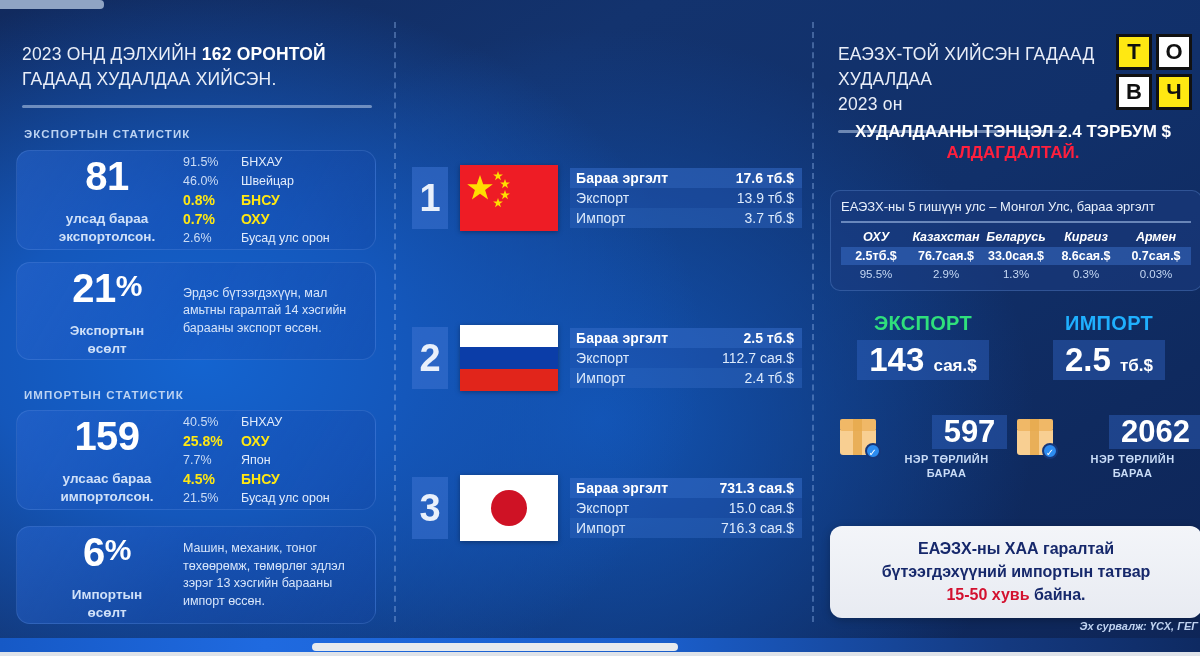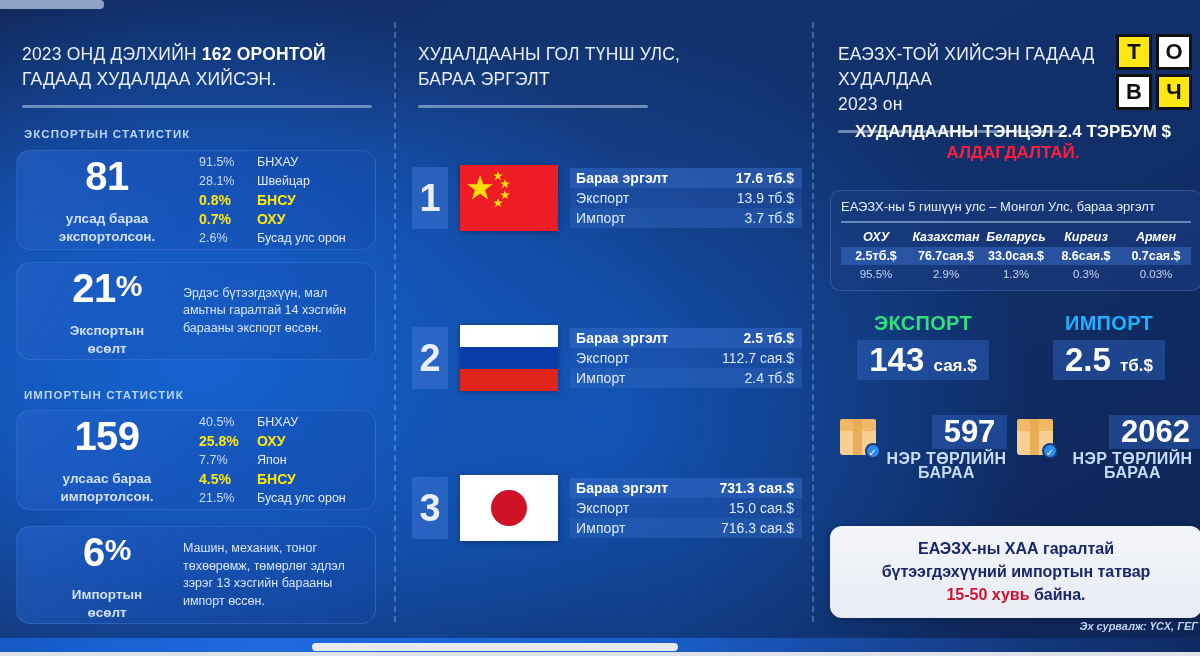--- a/index.html
+++ b/index.html
@@ -94,21 +94,21 @@
     color:#ffffff; font-weight: 800; font-size: 40px; line-height: 44px;
     letter-spacing: -0.5px;
   }
   .bignum .pct { font-size: 30px; font-weight: 800; vertical-align: 6px; }
   .card-left-cap {
     color:#cfe0f8; font-size: 13.5px; line-height: 18px; font-weight: 600; margin-top: 12px;
   }
   .card-right { flex: 1; }
 
   
-  .srow { display:flex; align-items:baseline; gap: 6px; line-height: 19px; margin-left: 16px; }
+  .srow { display:flex; align-items:baseline; gap: 6px; line-height: 19px; }
   .srow .p { width: 52px; flex:none; text-align:left; color:#cbdcf5; font-size: 12.5px; }
   .srow .c { color:#e2ecfb; font-size: 12.5px; }
   .srow.hl .p { color:#ffe812; font-weight:800; font-size: 14px; }
   .srow.hl .c { color:#ffe812; font-weight:800; font-size: 14px; }
 
   .note {
     color:#d7e5fa; font-size: 12.5px; line-height: 17.5px;
   }
 
   
@@ -210,21 +210,21 @@
     position:absolute; right:-3px; bottom:-2px; width:16px; height:16px; border-radius:50%;
     background:#2d8cf0; color:#fff; font-size:10px; line-height:16px; text-align:center; font-weight:800;
     border: 2px solid #16377a;
   }
   .boxitem .txt { text-align:center; }
   .boxitem .n {
     color:#ffffff; font-weight: 800; font-size: 31px; line-height: 34px;
     background: rgba(48,100,195,.45); padding: 0 12px; display:inline-block;margin-left:46px;
   }
   .boxitem .cap {
-    color:#c9dcf7; font-size: 16px; font-weight: 700; letter-spacing:.4px; line-height: 14px; margin-top: 3px;
+    color:#c9dcf7; font-size: 11px; font-weight: 700; letter-spacing:.4px; line-height: 14px; margin-top: 3px;
   }
 
   .callout {
     border-radius: 12px;
     background: linear-gradient(180deg,#f3f5f9 0%, #e8ebf2 100%);
     padding: 11px 12px 12px;
     text-align:center;
     box-shadow: 0 2px 8px rgba(0,0,0,.25);
   }
   .callout p { color:#16286b; font-size: 16px; font-weight: 700; line-height: 23px; }
@@ -258,21 +258,21 @@
         <div class="card-left-cap">
           <span>улсад бараа</span><br><span>экспортолсон.</span>
         </div>
       </div>
       <div class="card-right">
         <div class="srow">
             <span class="p">91.5%</span>
             <span class="c">БНХАУ</span>
           </div>
         <div class="srow">
-            <span class="p">28.1%</span>
+            <span class="p">46.0%</span>
             <span class="c">Швейцар</span>
           </div>
         <div class="srow hl">
             <span class="p">0.8%</span>
             <span class="c">БНСУ</span>
           </div>
         <div class="srow hl">
             <span class="p">0.7%</span>
             <span class="c">ОХУ</span>
           </div>
@@ -332,26 +332,20 @@
         <div class="card-left-cap">
           <span>Импортын</span><br><span>өсөлт</span>
         </div>
       </div>
       <div class="card-right note">Машин, механик, тоног төхөөрөмж, төмөрлөг эдлэл зэрэг 13 хэсгийн барааны импорт өссөн.</div>
     </div>
   </div>
 
   <div class="col" id="col-mid">
 
-    <div style="position:absolute;left:18px;top:42px;width:300px;">
-      <div class="head">
-        <span>ХУДАЛДААНЫ ГОЛ ТҮНШ УЛС,</span><br><span>БАРАА ЭРГЭЛТ</span>
-      </div>
-      <div class="head-rule" style="width:230px;"></div>
-    </div>
 
     <div class="rank-row" style="position:absolute;left:12px;top:165px;width:390px;">
       <div class="rank-num">1</div>
       <div class="flag flag-cn">
         <svg width="98" height="66" viewBox="0 0 98 66">
           <polygon fill="#ffde00" points="20,10 23.2,19.2 32.8,19.2 25.1,25.1 28.1,34.5 20,28.8 11.9,34.5 14.9,25.1 7.2,19.2 16.8,19.2"></polygon>
           <polygon fill="#ffde00" points="38,6 39.2,9.5 42.9,9.5 39.9,11.8 41,15.3 38,13.1 35,15.3 36.1,11.8 33.1,9.5 36.8,9.5"></polygon>
           <polygon fill="#ffde00" points="45,14 46.2,17.5 49.9,17.5 46.9,19.8 48,23.3 45,21.1 42,23.3 43.1,19.8 40.1,17.5 43.8,17.5"></polygon>
           <polygon fill="#ffde00" points="45,25 46.2,28.5 49.9,28.5 46.9,30.8 48,34.3 45,32.1 42,34.3 43.1,30.8 40.1,28.5 43.8,28.5"></polygon>
           <polygon fill="#ffde00" points="38,33 39.2,36.5 42.9,36.5 39.9,38.8 41,42.3 38,40.1 35,42.3 36.1,38.8 33.1,36.5 36.8,36.5"></polygon>

